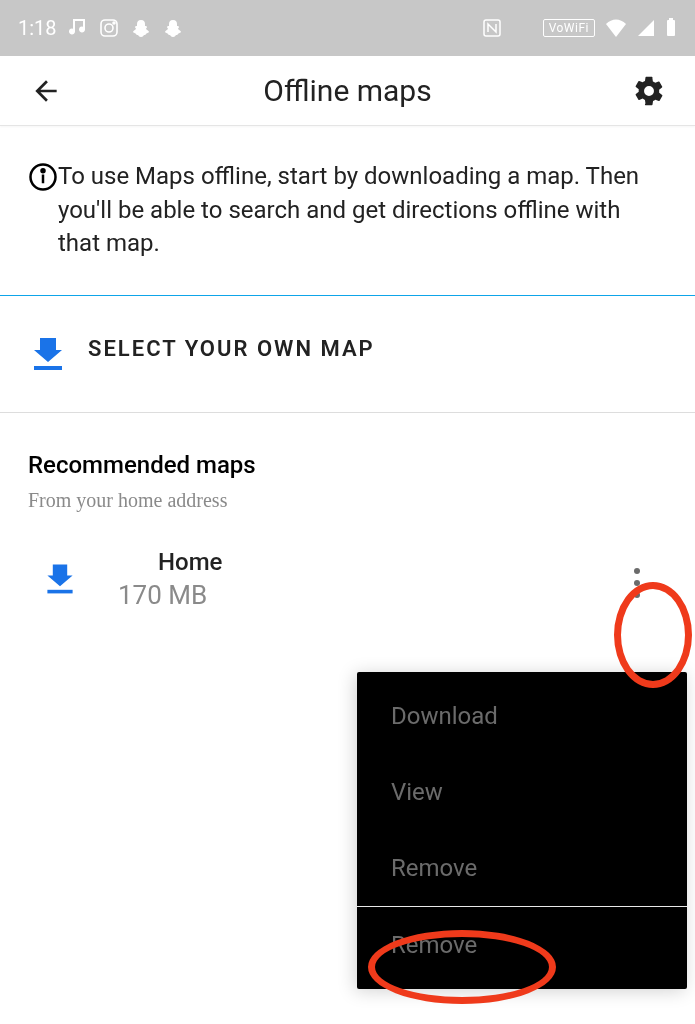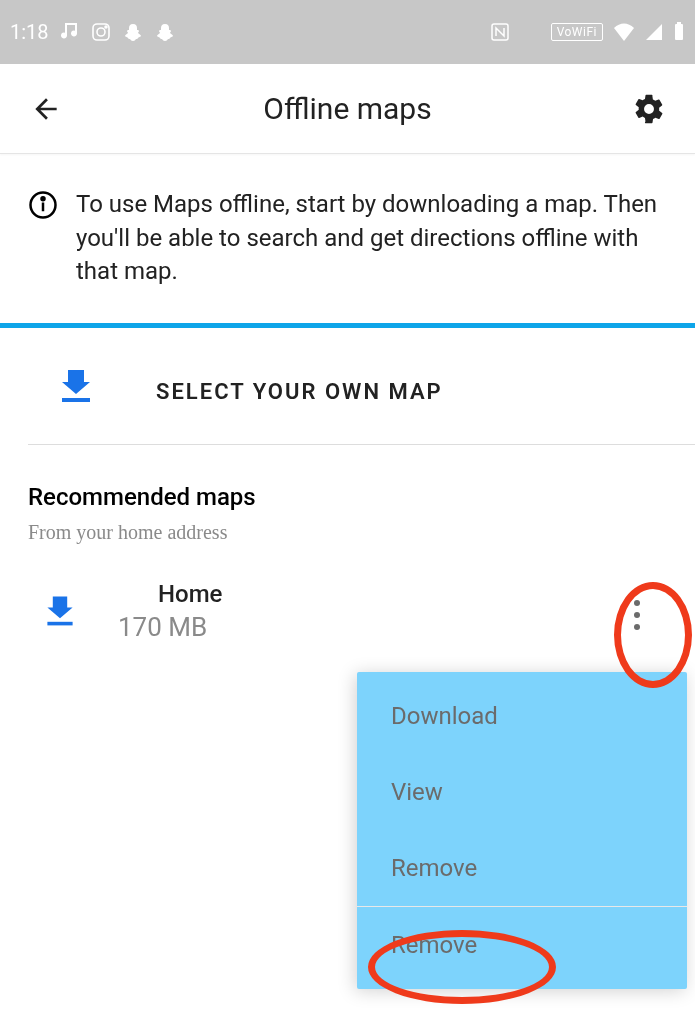--- a/index.html
+++ b/index.html
@@ -5,60 +5,58 @@
     * { margin: 0; padding: 0; box-sizing: border-box; }
     body {
       width: 695px;
       height: 1024px;
       font-family: -apple-system, BlinkMacSystemFont, 'Segoe UI', Roboto, sans-serif;
       background: #fff;
       overflow: hidden;
       position: relative;
     }
     .status-bar {
-      height: 64px;
+      height: 56px;
       background: #c7c7c7;
       display: flex;
       align-items: center;
       justify-content: space-between;
-      padding: 0 10px;
+      padding: 0 18px;
       color: #fff;
     }
     .status-left { display: flex; align-items: center; gap: 12px; }
     .status-right { display: flex; align-items: center; gap: 10px; }
     .status-time { font-size: 20px; font-weight: 400; }
     .status-icon { display: inline-flex; align-items: center; }
     .header {
-      height: 90px;
+      height: 70px;
       display: flex;
       align-items: center;
       padding: 0 28px;
       border-bottom: 1px solid #e5e5e5;
       box-shadow: 0 1px 2px rgba(0,0,0,0.04);
     }
     .back-btn { width: 36px; height: 36px; display: flex; align-items: center; justify-content: center; cursor: pointer; }
     .header-title { flex: 1; text-align: center; font-size: 30px; color: #222; font-weight: 400; }
     .settings-btn { width: 36px; height: 36px; display: flex; align-items: center; justify-content: center; cursor: pointer; }
     .info-banner {
       display: flex;
       padding: 34px 28px 34px 28px;
-      border-bottom: 5px solid #0ea5e9;
-      gap: 18px;
+      border-bottom: 1px solid #0ea5e9;
       justify-content: space-between;
     }
     .info-icon-wrap { flex-shrink: 0; padding-top: 2px; }
     .info-text { font-size: 24px; line-height: 1.4; color: #222; }
     .select-map {
       display: flex;
-      align-items: flex-end;
+      align-items: flex-start;
       padding: 40px 28px;
-      gap: 60px;
+      gap: 20px;
       border-bottom: 1px solid #ddd;
       cursor: pointer;
-      margin-left: 28px;
     }
     .download-icon { width: 40px; display: flex; flex-direction: column; align-items: center; }
     .select-map-label {
       font-size: 22px;
       font-weight: 600;
       letter-spacing: 2px;
       color: #222;
     }
     .section {
       padding: 38px 28px 0 28px;
@@ -86,21 +84,21 @@
       justify-content: center;
       gap: 6px;
       cursor: pointer;
     }
     .more-btn .dot { width: 6px; height: 6px; border-radius: 50%; background: #6b6b6b; }
     .popup {
       position: absolute;
       right: 8px;
       top: 672px;
       width: 330px;
-      background: #7dd3fc;
+      background: #000000;
       box-shadow: -2px 2px 18px rgba(0,0,0,0.18);
       padding: 6px 0;
       border-radius: 2px;
     }
     .popup-item {
       padding: 24px 34px;
       font-size: 24px;
       color: #6b6b6b;
       cursor: pointer;
     }

